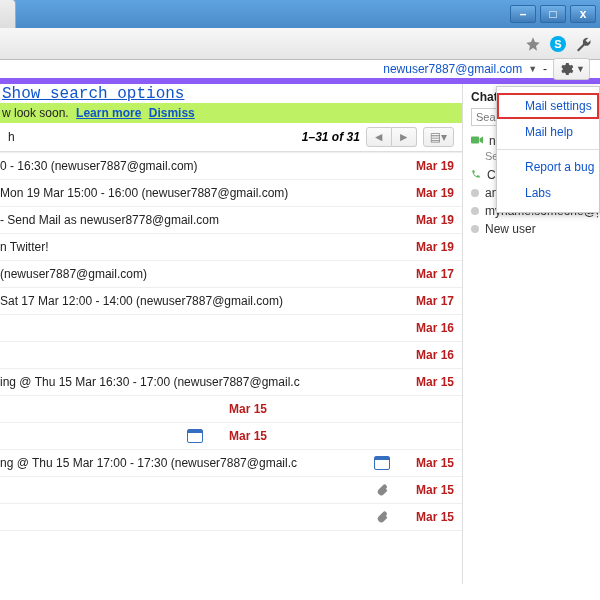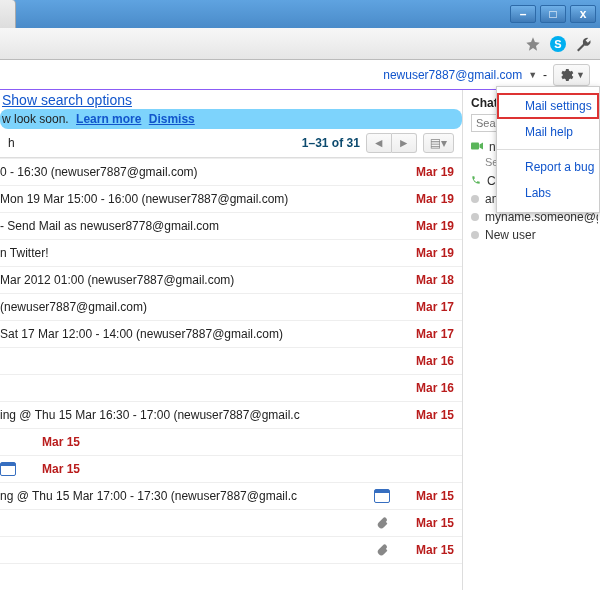--- a/index.html
+++ b/index.html
@@ -5,41 +5,41 @@
   * { margin: 0; padding: 0; box-sizing: border-box; }
   body { font-family: Arial, sans-serif; font-size: 12px; color: #222; width: 600px; height: 600px; overflow: hidden; background: #fff; position: relative; }
   .browser-chrome { height: 28px; background: linear-gradient(#5fa3e0, #4a8bc9); display: flex; justify-content: flex-end; align-items: center; padding-right: 4px; gap: 4px; }
   .winbtn { width: 26px; height: 18px; background: linear-gradient(#6fb0e8,#3f7bb8); border: 1px solid #2d6aa8; border-radius: 2px; display: flex; align-items: center; justify-content: center; color: #fff; font-size: 12px; font-weight: bold; }
   .toolbar { height: 32px; background: linear-gradient(#f7f7f7,#e6e6e6); border-bottom: 1px solid #bbb; display: flex; justify-content: flex-end; align-items: center; padding-right: 8px; gap: 8px; }
   .tool-icon { width: 18px; height: 18px; display:flex;align-items:center;justify-content:center;color:#555;}
   .wrench svg { width: 18px; height: 18px; fill:#555;}
   .star svg{width:16px;height:16px;fill:#888;}
   .skype{width:16px;height:16px;border-radius:50%;background:#00aff0;display:flex;align-items:center;justify-content:center;color:#fff;font-weight:bold;font-size:11px;}
   .tab-edge{position:absolute;top:0;left:0;width:16px;height:28px;background:linear-gradient(#eee,#ddd);border-right:1px solid #aaa;border-top-right-radius:4px;}
-  .account-row { height: 30px; display:flex; justify-content:flex-end; align-items:center; padding-right:10px; gap:6px; border-bottom:1px solid #8b5cf6;}
+  .account-row { height: 24px; display:flex; justify-content:flex-end; align-items:center; padding-right:10px; gap:6px; border-bottom:6px solid #8b5cf6;}
   .account-email { color:#1155cc; font-size:12px;}
   .account-arrow{color:#555;font-size:9px;}
   .gear svg{width:16px;height:16px;fill:#555;}
   .gear{border:1px solid #ccc;border-radius:3px;padding:2px 4px;background:linear-gradient(#fafafa,#eee);display:flex;align-items:center;gap:2px;}
   .search-links { padding: 4px 0 2px 2px; }
-  .search-links a { color: #1155cc; text-decoration: underline; font-size: 14px; display:block; line-height:13px;}
-  .new-look { background: #7dd3fc; padding: 3px 2px; font-size:12px;border-radius:8px;}
+  .search-links a { color: #1155cc; text-decoration: underline; font-size: 16px; display:block; line-height:13px;font-family:Liberation Mono, monospace;}
+  .new-look { background: #bef264; padding: 3px 2px; font-size:12px;}
   .new-look .learn,.new-look .dismiss{color:#1155cc;font-weight:bold;text-decoration:underline;margin-left:4px;}
   .ad-row { background:#e6ecf9; border:1px solid #c5cef0; padding:4px 6px; display:flex; justify-content:space-between; align-items:center; font-size:12px;}
   .ad-why{color:#1155cc;font-size:11px;display:flex;align-items:center;gap:4px;}
   .qmark{color:#77c;}
   .chev{border:1px solid #bbb;width:14px;height:14px;display:inline-flex;align-items:center;justify-content:center;background:#f3f3f3;color:#1155cc;font-size:10px;}
   .list-header{display:flex;justify-content:flex-end;align-items:center;padding:4px 8px;border-bottom:1px solid #ddd;gap:6px;font-size:12px;}
-  .counter{color:#0c4a6e;}
+  .counter{color:#000000;font-style:italic;}
   .navbtn{border:1px solid #ccc;border-radius:3px;padding:2px 6px;background:linear-gradient(#fafafa,#eee);color:#888;font-size:12px;}
   .navbtn-group{display:flex;}
   .navbtn-group .navbtn:first-child{border-top-right-radius:0;border-bottom-right-radius:0;}
   .navbtn-group .navbtn:last-child{border-top-left-radius:0;border-bottom-left-radius:0;border-left:0;}
   .mail-list{border-top:1px solid #eee;}
-  .mail-row{display:flex;justify-content:flex-start;align-items:center;padding:6px 8px 6px 0;border-bottom:1px solid #eee;font-size:12px;white-space:nowrap;overflow:hidden;}
+  .mail-row{display:flex;justify-content:center;align-items:center;padding:6px 8px 6px 0;border-bottom:1px solid #eee;font-size:12px;white-space:nowrap;overflow:hidden;}
   .mail-subj{overflow:hidden;text-overflow:ellipsis;flex:1;margin-right:8px;}
   .mail-date{font-weight:bold;width:56px;text-align:right;color:#b91c1c;}
   .mail-icon{width:16px;height:14px;margin-right:8px;display:inline-flex;align-items:center;justify-content:center;}
   .cal-icon{border:1px solid #366ec0;border-radius:2px;position:relative;background:#fff;}
   .cal-icon:before{content:'';position:absolute;top:0;left:0;right:0;height:3px;background:#366ec0;}
   .clip svg{width:14px;height:14px;fill:#888;}
   .left-pane{width:462px;float:left;overflow:hidden;}
   .chat-pane{width:136px;float:left;border-left:1px solid #ddd;padding:6px 0 0 8px;font-size:12px;height:500px;}
   .chat-title{font-weight:bold;margin-bottom:4px;}
   .chat-search{width:110px;border:1px solid #ccc;color:#888;padding:2px 4px;font-size:11px;margin-bottom:6px;}
@@ -124,25 +124,20 @@
           <span class="mail-subj">- Send Mail as newuser8778@gmail.com</span>
           <span class="mail-icon"></span>
           <span class="mail-date">Mar 19</span>
         </div>
         <div class="mail-row">
           <span class="mail-subj">n Twitter!</span>
           <span class="mail-icon"></span>
           <span class="mail-date">Mar 19</span>
         </div>
         <div class="mail-row">
-          <span class="mail-subj">Mar 2012 01:00 (newuser7887@gmail.com)</span>
-          <span class="mail-icon"></span>
-          <span class="mail-date">Mar 18</span>
-        </div>
-        <div class="mail-row">
           <span class="mail-subj">(newuser7887@gmail.com)</span>
           <span class="mail-icon"></span>
           <span class="mail-date">Mar 17</span>
         </div>
         <div class="mail-row">
           <span class="mail-subj">Sat 17 Mar 12:00 - 14:00 (newuser7887@gmail.com)</span>
           <span class="mail-icon"></span>
           <span class="mail-date">Mar 17</span>
         </div>
         <div class="mail-row">

